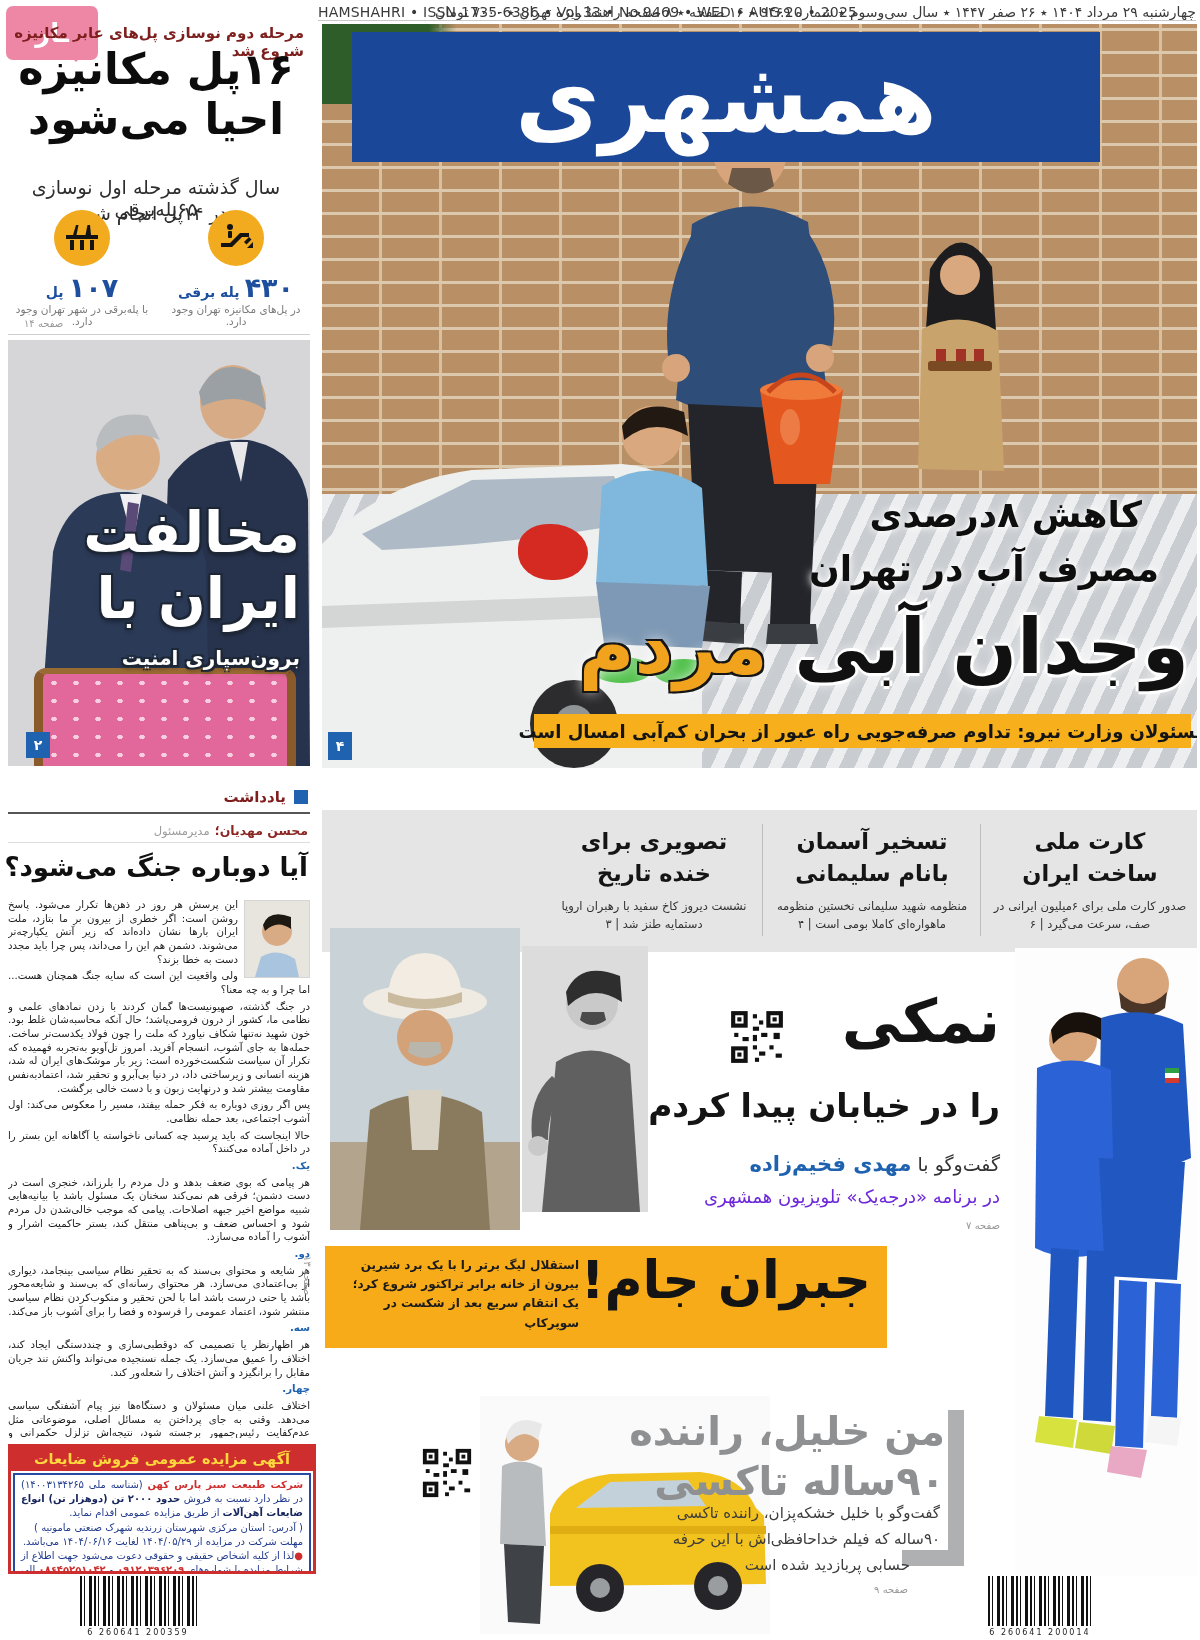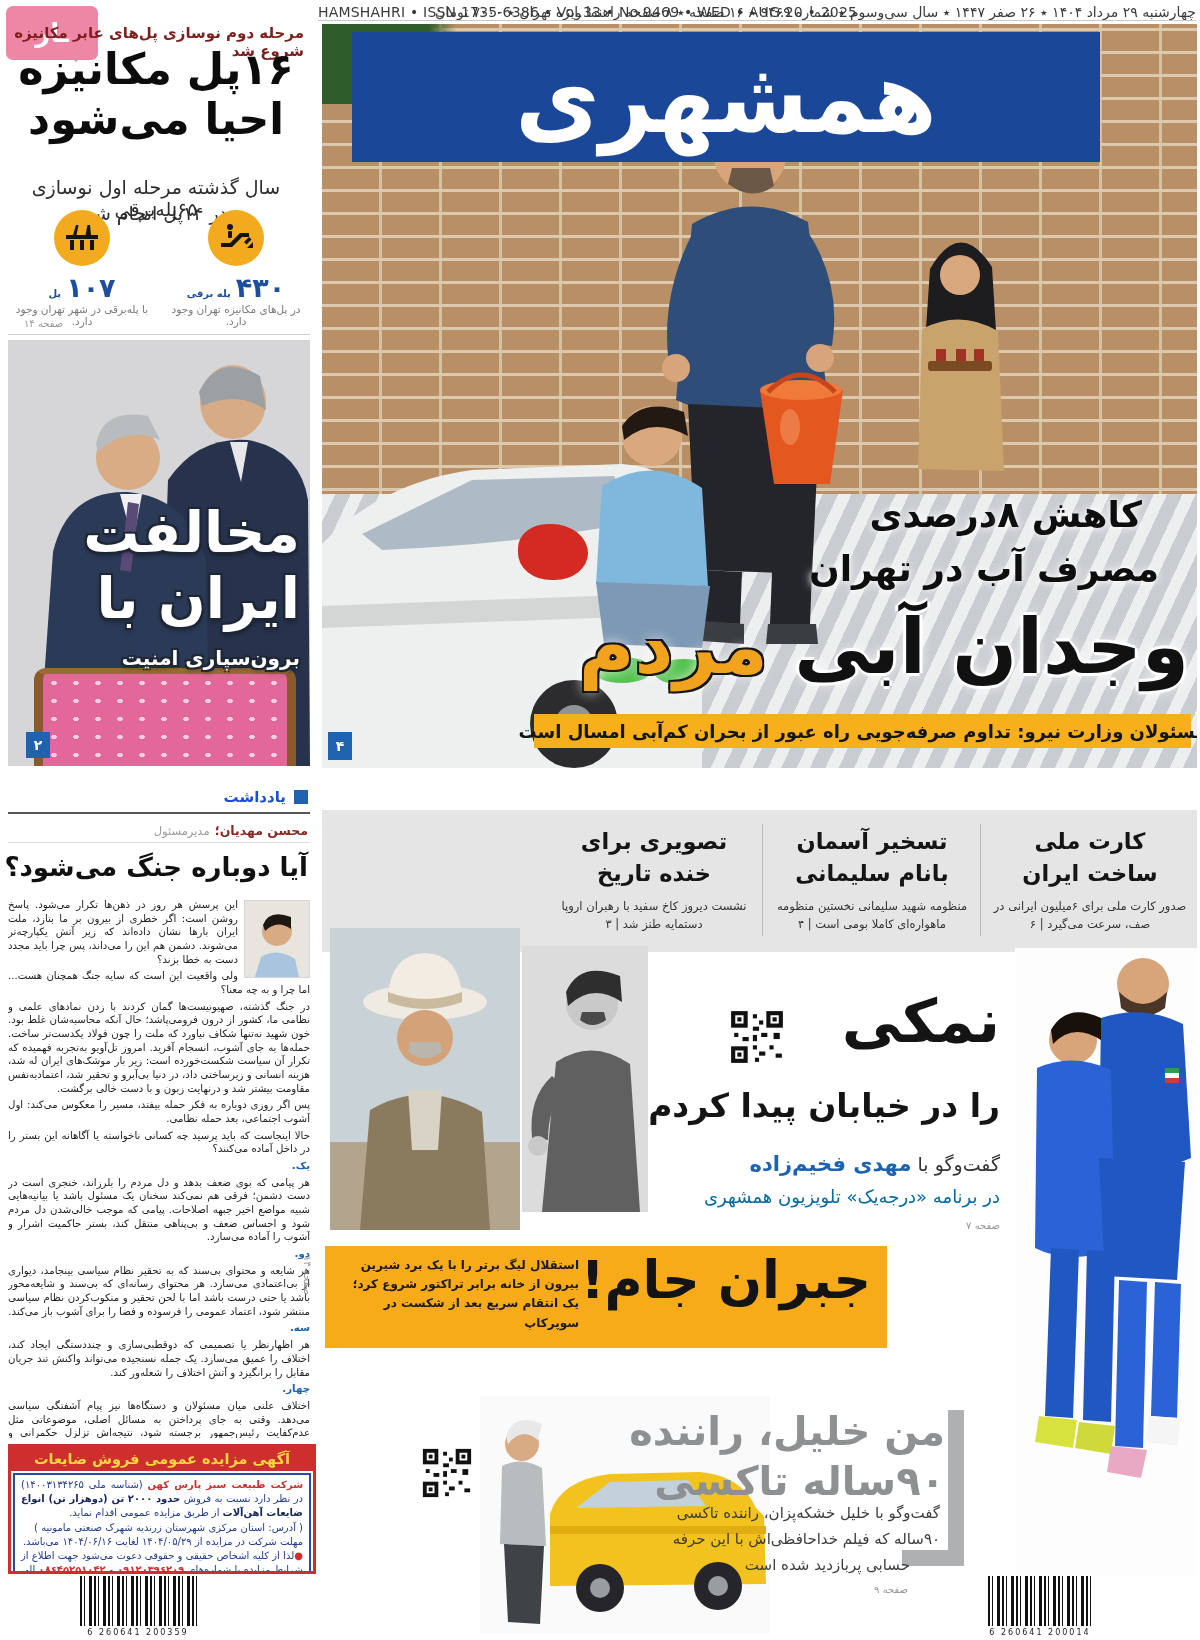--- a/index.html
+++ b/index.html
@@ -16,37 +16,37 @@
   .tab{background:#ee86a6;border-radius:7px;color:#fff;font-weight:bold;font-size:26px;
        display:flex;align-items:center;justify-content:center;}
   .tab:after{content:"";position:absolute;right:14px;bottom:-10px;border:8px solid transparent;border-top-color:#ee86a6;}
   
   .kicker{color:#7c1f1d;font-weight:bold;font-size:15px;}
   .h-big{font-weight:900;color:#0c0c0c;font-size:43px;line-height:1.0;}
   .sub{font-size:19px;color:#2d2d2d;margin-top:28px;}
   .stat-circle{width:56px;height:56px;border-radius:50%;background:#f2aa1f;margin:0 auto;
        display:flex;align-items:center;justify-content:center;}
   .stat-num{color:#1d4f9e;font-weight:900;font-size:27px;}
-  .stat-unit{color:#1d4f9e;font-weight:bold;font-size:10px;}
+  .stat-unit{color:#1d4f9e;font-weight:bold;font-size:14px;}
   .stat-cap{color:#7a7a7a;font-size:10.5px;}
   .tiny-ref{color:#979797;font-size:10px;}
   .rule{background:#cfcfcf;height:1px;}
   
   .ph2{background:#d6d6d8;overflow:hidden;}
   .wh-out{color:#fff;font-weight:900;
       text-shadow:2px 2px 0 #1d2634,-2px 2px 0 #1d2634,2px -2px 0 #1d2634,-2px -2px 0 #1d2634,0 3px 5px rgba(0,0,0,.45);}
   .cap-w{color:#fff;font-weight:bold;font-size:13.5px;line-height:1.75;
       text-shadow:0 1px 2px rgba(0,0,0,.5);}
   .cap-w div{border-bottom:1px solid rgba(255,255,255,.75);}
   .chair{background-color:#e2679b;border-radius:12px 12px 0 0;
       background-image:radial-gradient(#f8cfe0 2.5px,transparent 3px);background-size:22px 18px;
       border-top:6px solid #9a6a33;border-left:9px solid #8a5a2b;border-right:9px solid #8a5a2b;}
   .pgbox{background:#1e62b0;color:#fff;font-weight:bold;display:flex;align-items:center;justify-content:center;font-size:14px;}
   
-  .note-label{font-size:15px;font-weight:bold;color:#1d4ed8;text-align:right;}
+  .note-label{font-size:15px;font-weight:bold;color:#7f1d1d;text-align:right;}
   .blue-sq{width:14px;height:14px;background:#1e62b0;}
   .byline-name{color:#8a2723;font-weight:bold;font-size:12.5px;}
   .byline-role{color:#9b9b9b;font-size:11.5px;}
   .note-h{font-weight:900;font-size:26px;color:#101010;}
   .note-body{font-size:10.2px;line-height:1.34;color:#1c1c1c;text-align:justify;overflow:hidden;}
   .note-body p{margin:0 0 3px;}
   .marker{color:#1e62b0;font-weight:bold;}
   .author-photo{float:left;width:64px;height:76px;margin:2px 6px 4px 0;border:1px solid #d5d5d5;}
   
   .mainph{overflow:hidden;background:#c5c9cc;}
@@ -66,21 +66,21 @@
   .ybar{background:#f7b01b;display:flex;align-items:center;justify-content:center;}
   .ybar span{color:#151515;font-weight:800;font-size:18px;white-space:nowrap;}
   
   .band{background:#e5e5e6;}
   .t-title{font-weight:900;font-size:22.5px;line-height:1.4;color:#151515;}
   .t-cap{font-size:11.5px;color:#333;line-height:1.55;margin-top:9px;}
   .vdiv{width:1px;background:#bdbdbd;}
   
   .big-black{font-weight:900;color:#141414;}
   .blue-name{color:#1e62b0;font-weight:bold;font-size:21px;}
-  .gray-sub{color:#0369a1;font-size:18px;}
+  .gray-sub{color:#6d28d9;font-size:18px;}
   .ybox{background:#f8ab19;}
   .fb-lines{font-size:12px;font-weight:bold;color:#1b1b1b;line-height:1.6;text-align:right;}
   .vert{writing-mode:vertical-rl;}
   .taxi-title{font-weight:900;font-size:40px;color:#8e9092;white-space:nowrap;}
   .bracket{background:#aeb0b2;}
   .taxi-sub{font-size:15px;color:#3c3c3c;}
   
   .adbox{border:3px solid #cf2e2e;background:#fff;overflow:hidden;}
   .adhdr{background:#cf2e2e;color:#ffd83d;font-weight:900;font-size:14.5px;
      display:flex;align-items:center;justify-content:center;height:24px;}

